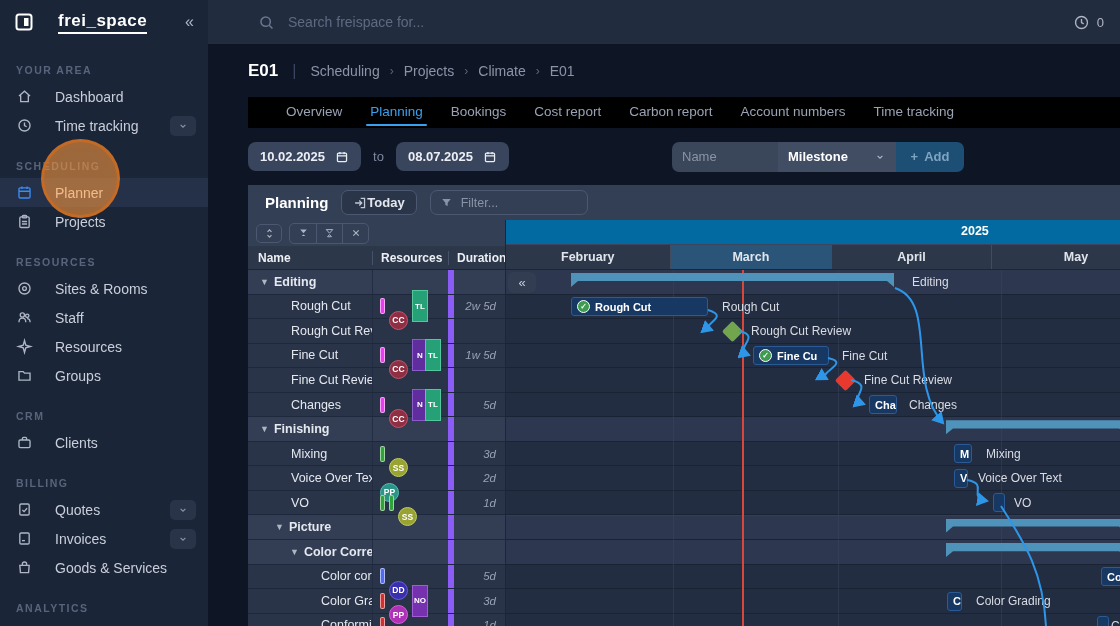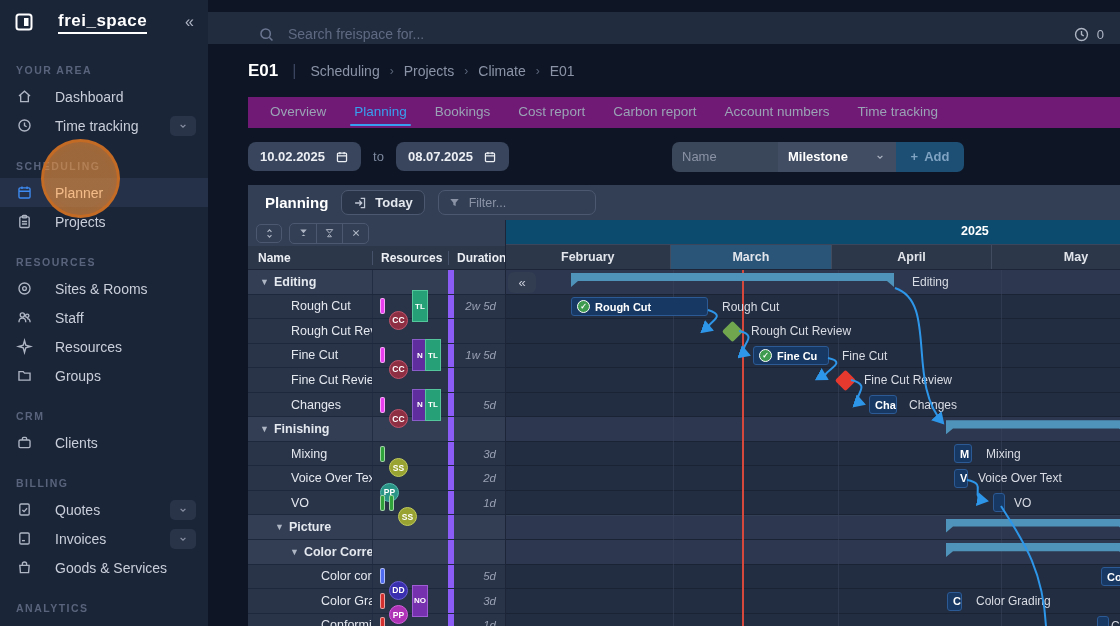--- a/index.html
+++ b/index.html
@@ -18,55 +18,55 @@
   .sb-item { display:flex; align-items:center; gap:22px; padding:0 12px 0 16px; height:29px; color:#c9cfda; font-size:14px; cursor:pointer; }
   .sb-item .icn { color:#aeb6c4; display:flex; }
   .sb-item.active { background:#253049; color:#fff; }
   .sb-item.active .icn { color:#3d8bf2; }
   .sb-chev { margin-left:auto; width:26px; height:20px; border-radius:5px; background:#2a3449; color:#8a93a5; display:flex; align-items:center; justify-content:center; }
   .click-indicator { position:absolute; left:41px; top:139px; width:79px; height:79px; border-radius:50%;
     background:radial-gradient(circle, rgba(235,145,62,.62) 55%, rgba(222,125,45,.75) 100%);
     border:3px solid rgba(200,108,35,.9); z-index:9; pointer-events:none; }
 
   
-  .topbar { position:absolute; left:208px; top:12px; width:912px; height:44px; background:#222c3f; display:flex; align-items:center; padding:0 16px 0 50px; }
+  .topbar { position:absolute; left:208px; top:0; width:912px; height:44px; background:#222c3f; display:flex; align-items:center; padding:0 16px 0 50px; }
   .search-icn { position:absolute; left:50px; color:#6a7590; display:flex; }
   .search-input { background:transparent; border:none; outline:none; color:#cfd5e0; font-size:14px; width:500px; margin-left:30px; }
   .search-input::placeholder { color:#5f6a82; }
   .timer { margin-left:auto; display:flex; align-items:center; gap:7px; color:#aeb6c4; font-size:13px; }
 
   
   .crumb-row { position:absolute; left:208px; top:44px; width:912px; height:53px; background:#0e1626; display:flex; align-items:center; padding-left:40px; }
   .crumb-title { font-size:17px; font-weight:bold; color:#fff; }
   .crumb-sep0 { color:#3c4660; margin:0 14px; font-size:16px; }
   .crumbs { display:flex; align-items:center; gap:10px; font-size:14px; color:#8b94a7; }
   .crumbs .gt { color:#5a6478; font-size:12px; }
 
   
-  .tabs-row { position:absolute; left:248px; top:97px; width:872px; height:31px; background:#701a75; display:flex; align-items:flex-start; padding-left:8px; }
+  .tabs-row { position:absolute; left:248px; top:97px; width:872px; height:31px; background:#000000; display:flex; align-items:flex-start; padding-left:24px; }
   .tab { background:none; border:none; color:#9aa3b5; font-size:13.5px; padding:7px 14px; cursor:pointer; position:relative; }
   .tab.active { color:#38a0f0; }
   .tab.active::after { content:""; position:absolute; left:10px; right:10px; bottom:0; height:2.5px; background:#38a0f0; border-radius:2px; }
 
   
   .filter-row { position:absolute; left:248px; top:128px; width:872px; height:57px; background:#0e1626; display:flex; align-items:center; }
   .date-pill { display:flex; align-items:center; gap:10px; background:#39455c; border:none; border-radius:8px; height:29px; padding:0 12px; color:#eceff4; font-size:13px; font-weight:bold; cursor:pointer; }
   .to-label { margin:0 12px; color:#7d889e; font-size:13px; }
   .right-group { position:absolute; left:424px; display:flex; align-items:center; }
   .name-input { width:106px; height:30px; background:#3a4659; border:none; border-radius:7px 0 0 7px; padding:0 10px; color:#dfe3ea; font-size:13px; outline:none; }
   .name-input::placeholder { color:#8b94a7; }
   .milestone-select { width:118px; height:30px; background:#414d62; display:flex; align-items:center; justify-content:space-between; padding:0 10px; color:#fff; font-size:13px; font-weight:bold; cursor:pointer; }
   .milestone-select .icn { color:#aeb6c4; display:flex; }
   .add-btn { height:30px; width:68px; background:#1d4e73; border:none; border-radius:0 7px 7px 0; color:#7fa3c2; font-size:13px; font-weight:bold; cursor:pointer; display:flex; align-items:center; justify-content:center; gap:6px; }
 
   
   .panel { position:absolute; left:248px; top:185px; width:872px; height:441px; background:#333f55; }
   .panel-header { height:35px; display:flex; align-items:center; padding:0 12px 0 17px; gap:13px; }
   .panel-title { font-size:15px; font-weight:bold; color:#fff; }
-  .today-btn { display:flex; align-items:center; gap:8px; height:25px; padding:0 11px; background:#2a3549; border:1px solid #4b586f; border-radius:7px; color:#e3e7ee; font-size:13px; font-weight:bold; cursor:pointer; }
+  .today-btn { display:flex; align-items:center; height:25px; padding:0 11px; background:#2a3549; border:1px solid #4b586f; border-radius:7px; color:#e3e7ee; font-size:13px; font-weight:bold; cursor:pointer; }
   .today-btn .icn { color:#c2c9d6; display:flex; }
   .gfilter { display:flex; align-items:center; gap:8px; width:158px; height:25px; border:1px solid #4b586f; border-radius:7px; padding:0 9px; color:#8b94a7; }
   .gfilter input { background:transparent; border:none; outline:none; color:#cfd5e0; font-size:12.5px; width:100px; }
   .gfilter input::placeholder { color:#8b94a7; }
   .grid { display:flex; height:406px; }
   .left-pane { width:257px; position:relative; }
   .toolbar { height:26px; display:flex; align-items:center; gap:7px; padding-left:8px; }
   .tb-btn { width:26px; height:19px; background:transparent; border:1px solid #4b586f; border-radius:5px; color:#aeb6c4; display:flex; align-items:center; justify-content:center; cursor:pointer; }
   .tb-group { display:flex; border:1px solid #4b586f; border-radius:5px; overflow:hidden; }
   .tb-group .tb-btn { border:none; border-radius:0; width:26px; }
@@ -84,21 +84,21 @@
   .t-row.group .t-name { font-weight:bold; }
   .t-res { width:76px; display:flex; align-items:center; gap:4px; padding-left:7px; height:100%; border-left:1px solid #222c42; }
   .t-dur { width:57px; text-align:right; padding-right:9px; font-size:11.5px; font-style:italic; color:#98a1b3; border-left:6px solid #8b5cf6; height:100%; display:flex; align-items:center; justify-content:flex-end; }
   .rbar { width:5px; height:16px; border-radius:2px; border:1px solid rgba(255,255,255,.55); }
   .rcirc { width:19px; height:19px; border-radius:50%; font-size:8.5px; font-weight:bold; color:#fff; display:flex; align-items:center; justify-content:center; flex:none;margin-top:28px; }
   .rsq { width:16px; height:32px; border-radius:0; font-size:8px; font-weight:bold; color:#fff; display:flex; align-items:center; justify-content:center; flex:none; }
   .ovl { margin-left:-7px; }
 
   
   .right-pane { width:615px; position:relative; border-left:1px solid #1c2638; }
-  .tl-year { height:25px; background:#0c4a6e; position:relative; border-bottom:1px solid #3b465c; }
+  .tl-year { height:25px; background:#0369a1; position:relative; border-bottom:1px solid #3b465c; }
   .tl-year span { position:absolute; left:455px; top:4px; font-size:12.5px; font-weight:bold; color:#fff; }
   .tl-months { height:25px; background:#2c3749; display:flex; border-bottom:1px solid #1c2638; }
   .tl-month { display:flex; align-items:center; justify-content:center; font-size:12.5px; font-weight:bold; color:#e2e6ec; border-left:1px solid #414c61; }
   .tl-month:first-child { border-left:none; }
   .tl-month.hl { background:#2a5578; }
   .gantt { position:relative; height:356px; overflow:hidden; }
   .g-row { position:absolute; left:0; width:615px; height:24.55px; background:#232d41; border-bottom:1px solid #1a2334; }
   .g-row.group { background:#2d3850; }
   .gridline { position:absolute; top:0; bottom:0; width:1px; background:#39445b; opacity:.55; z-index:1; }
   .today-line { position:absolute; top:-50px; bottom:0; width:1.5px; background:#d7483c; z-index:1; }

